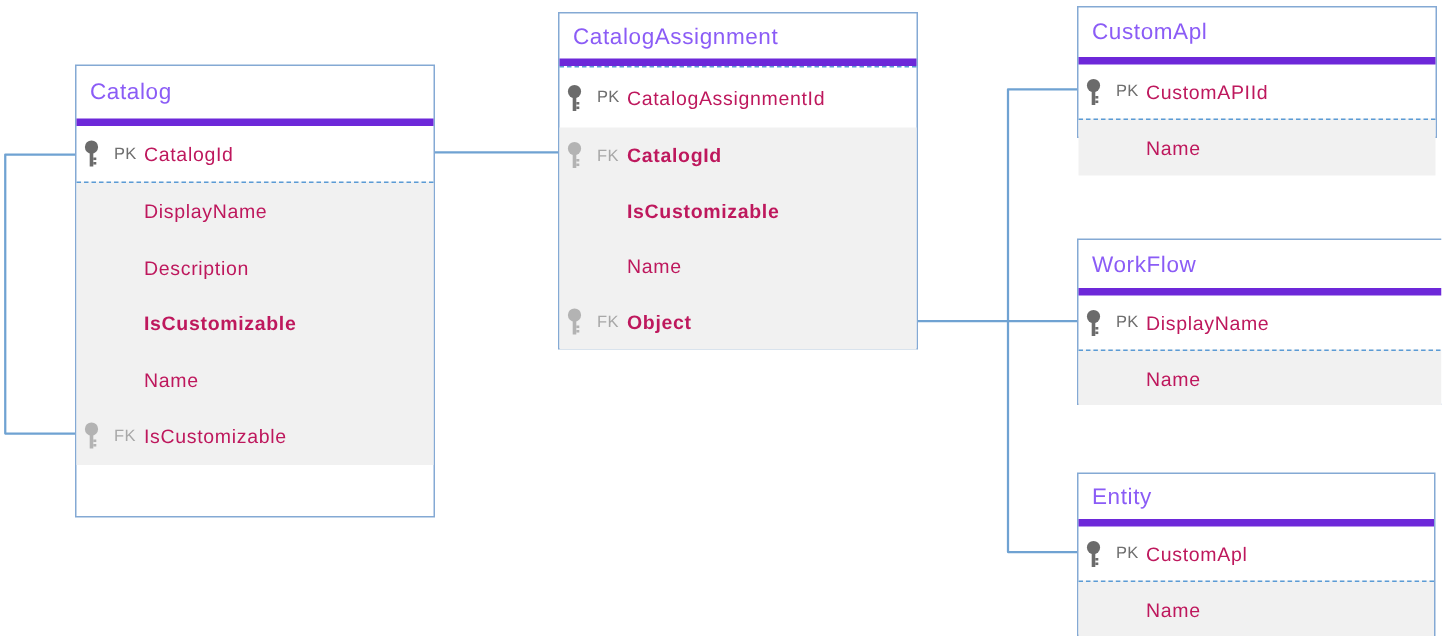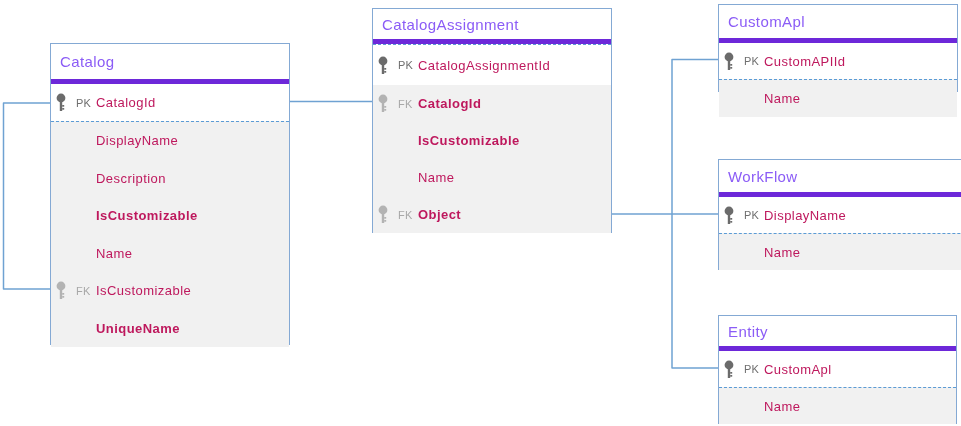--- a/index.html
+++ b/index.html
@@ -105,24 +105,20 @@
           <svg class="keyicon" width="12" height="19" viewBox="0 0 12 19">
             <circle cx="5" cy="5" r="4.4" fill="#b3b3b3"></circle>
             <rect x="3.8" y="8" width="2.4" height="10" fill="#b3b3b3"></rect>
             <rect x="6.2" y="12" width="2" height="1.7" fill="#b3b3b3"></rect>
             <rect x="6.2" y="15" width="2" height="1.7" fill="#b3b3b3"></rect>
           </svg>
           <span class="klabel">FK</span>
         </span>
         <span class="attr">IsCustomizable</span>
       </div>
-      <div class="row">
-        <span class="keycell"></span>
-        <span class="attr bold">UniqueName</span>
-      </div>
     </div>
   </div>
 
   <div class="tbl" id="tbl-catalogassignment">
     <div class="hdr">CatalogAssignment</div>
     <div class="row pkrow pk dashtop">
       <span class="keycell">
         <svg class="keyicon" width="12" height="19" viewBox="0 0 12 19">
           <circle cx="5" cy="5" r="4.4" fill="#6b6b6b"></circle>
           <rect x="3.8" y="8" width="2.4" height="10" fill="#6b6b6b"></rect>

